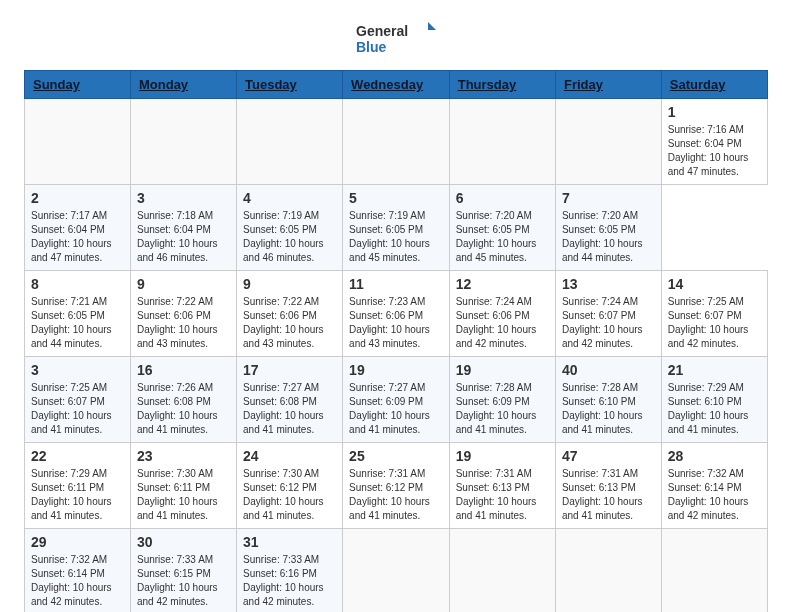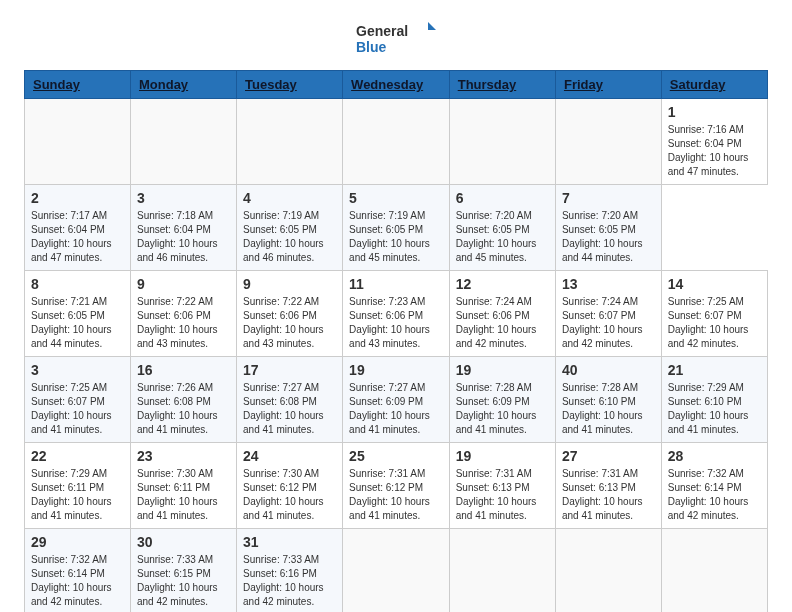--- a/index.html
+++ b/index.html
@@ -219,21 +219,21 @@
         </td>
         <td>
           <span class="day-number">25</span>
           <div class="day-info">Sunrise: 7:31 AM<br>Sunset: 6:12 PM<br>Daylight: 10 hours and 41 minutes.</div>
         </td>
         <td>
           <span class="day-number">19</span>
           <div class="day-info">Sunrise: 7:31 AM<br>Sunset: 6:13 PM<br>Daylight: 10 hours and 41 minutes.</div>
         </td>
         <td>
-          <span class="day-number">27</span>
+          <span class="day-number">47</span>
           <div class="day-info">Sunrise: 7:31 AM<br>Sunset: 6:13 PM<br>Daylight: 10 hours and 41 minutes.</div>
         </td>
         <td>
           <span class="day-number">28</span>
           <div class="day-info">Sunrise: 7:32 AM<br>Sunset: 6:14 PM<br>Daylight: 10 hours and 42 minutes.</div>
         </td>
       </tr>
       <tr>
         <td>
           <span class="day-number">29</span>

